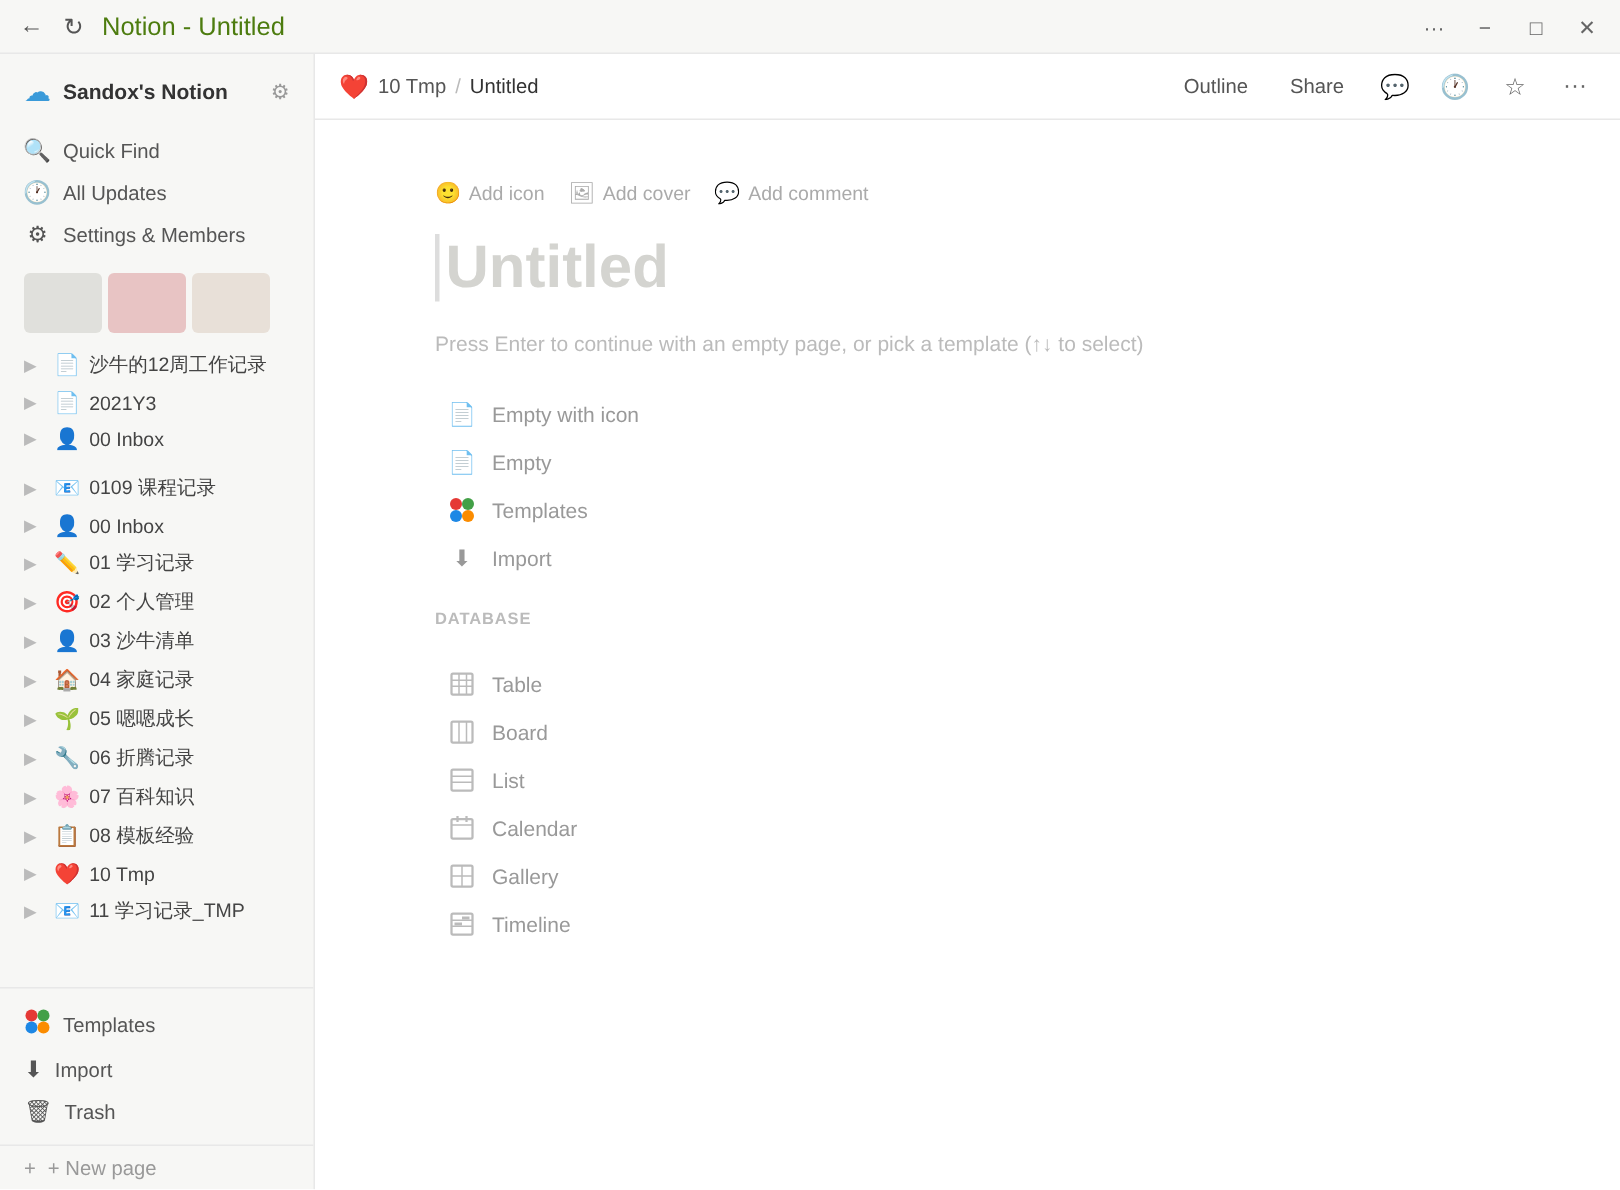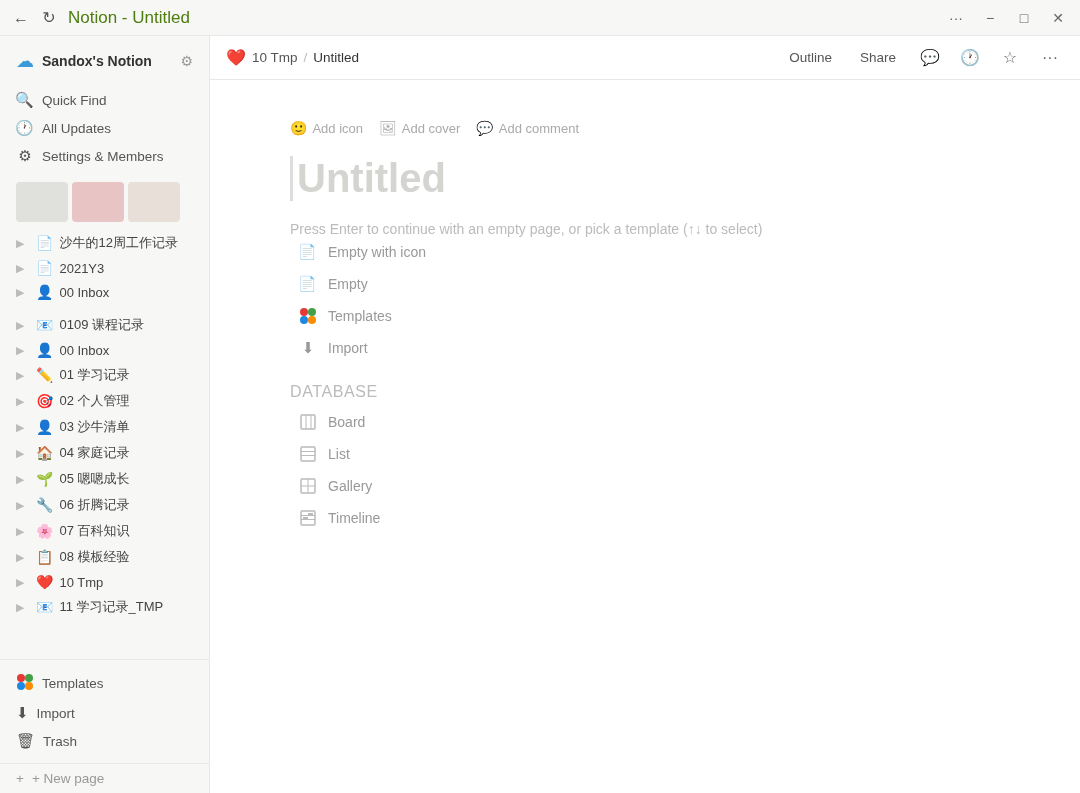--- a/index.html
+++ b/index.html
@@ -60,27 +60,27 @@
 
     
     .page-content { flex: 1; overflow-y: auto; padding: 40px 80px 80px; }
 
     .page-actions { display: flex; gap: 16px; margin-bottom: 20px; }
     .page-action { display: flex; align-items: center; gap: 5px; font-size: 13px; color: #aaa; cursor: pointer; }
     .page-action-icon { font-size: 14px; }
 
     .page-title { font-size: 40px; font-weight: 700; color: #d4d4d0; margin-bottom: 20px; border-left: 3px solid #ddd; padding-left: 4px; }
 
-    .page-hint { font-size: 14px; color: #bbb; }
+    .page-hint { font-size: 14px; color: #bbb; margin-bottom: 24px; }
 
     .template-options { display: flex; flex-direction: column; gap: 2px; margin-bottom: 20px; }
     .template-option { display: flex; align-items: center; gap: 10px; padding: 5px 8px; border-radius: 4px; cursor: pointer; font-size: 14px; color: #999; }
     .template-option-icon { width: 20px; height: 20px; display: flex; align-items: center; justify-content: center; font-size: 15px; flex-shrink: 0; }
 
-    .db-section-label { font-size: 16px; font-weight: 400; color: #bbb; text-transform: uppercase; letter-spacing: 0.6px; margin-bottom: 6px; margin-top: 4px; }
+    .db-section-label { font-size: 11px; font-weight: 700; color: #bbb; text-transform: uppercase; letter-spacing: 0.6px; margin-bottom: 22px; margin-top: 4px; }
 
     .db-options { display: flex; flex-direction: column; gap: 2px; }
     .db-option { display: flex; align-items: center; gap: 10px; padding: 5px 8px; border-radius: 4px; cursor: pointer; font-size: 14px; color: #999; }
     .db-option-icon { width: 20px; height: 20px; display: flex; align-items: center; justify-content: center; font-size: 15px; flex-shrink: 0; }
 
     
     ::-webkit-scrollbar { width: 6px; }
     ::-webkit-scrollbar-track { background: transparent; }
     ::-webkit-scrollbar-thumb { background: #d0d0cc; border-radius: 3px; }
   </style>
@@ -309,35 +309,58 @@
         </div>
       </div>
 
       <div class="db-section-label">DATABASE</div>
 
       <div class="db-options">
         <div class="db-option">
           <span class="db-option-icon">
             <svg width="16" height="16" viewBox="0 0 16 16" fill="none">
               <rect x="1" y="1" width="14" height="14" rx="1" stroke="#bbb" stroke-width="1.5"></rect>
+              <line x1="1" y1="5.5" x2="15" y2="5.5" stroke="#bbb" stroke-width="1"></line>
+              <line x1="1" y1="9.5" x2="15" y2="9.5" stroke="#bbb" stroke-width="1"></line>
               <line x1="6" y1="1" x2="6" y2="15" stroke="#bbb" stroke-width="1"></line>
               <line x1="11" y1="1" x2="11" y2="15" stroke="#bbb" stroke-width="1"></line>
             </svg>
           </span>
+          <span>Table</span>
+        </div>
+        <div class="db-option">
+          <span class="db-option-icon">
+            <svg width="16" height="16" viewBox="0 0 16 16" fill="none">
+              <rect x="1" y="1" width="14" height="14" rx="1" stroke="#bbb" stroke-width="1.5"></rect>
+              <line x1="6" y1="1" x2="6" y2="15" stroke="#bbb" stroke-width="1"></line>
+              <line x1="11" y1="1" x2="11" y2="15" stroke="#bbb" stroke-width="1"></line>
+            </svg>
+          </span>
           <span>Board</span>
         </div>
         <div class="db-option">
           <span class="db-option-icon">
             <svg width="16" height="16" viewBox="0 0 16 16" fill="none">
               <rect x="1" y="1" width="14" height="14" rx="1" stroke="#bbb" stroke-width="1.5"></rect>
               <line x1="1" y1="5.5" x2="15" y2="5.5" stroke="#bbb" stroke-width="1"></line>
               <line x1="1" y1="9.5" x2="15" y2="9.5" stroke="#bbb" stroke-width="1"></line>
             </svg>
           </span>
           <span>List</span>
+        </div>
+        <div class="db-option">
+          <span class="db-option-icon">
+            <svg width="16" height="16" viewBox="0 0 16 16" fill="none">
+              <rect x="1" y="2" width="14" height="13" rx="1" stroke="#bbb" stroke-width="1.5"></rect>
+              <line x1="1" y1="6" x2="15" y2="6" stroke="#bbb" stroke-width="1"></line>
+              <line x1="5" y1="0" x2="5" y2="4" stroke="#bbb" stroke-width="1.5"></line>
+              <line x1="11" y1="0" x2="11" y2="4" stroke="#bbb" stroke-width="1.5"></line>
+            </svg>
+          </span>
+          <span>Calendar</span>
         </div>
         <div class="db-option">
           <span class="db-option-icon">
             <svg width="16" height="16" viewBox="0 0 16 16" fill="none">
               <rect x="1" y="1" width="14" height="14" rx="1" stroke="#bbb" stroke-width="1.5"></rect>
               <line x1="8" y1="1" x2="8" y2="15" stroke="#bbb" stroke-width="1"></line>
               <line x1="1" y1="8" x2="15" y2="8" stroke="#bbb" stroke-width="1"></line>
             </svg>
           </span>
           <span>Gallery</span>

